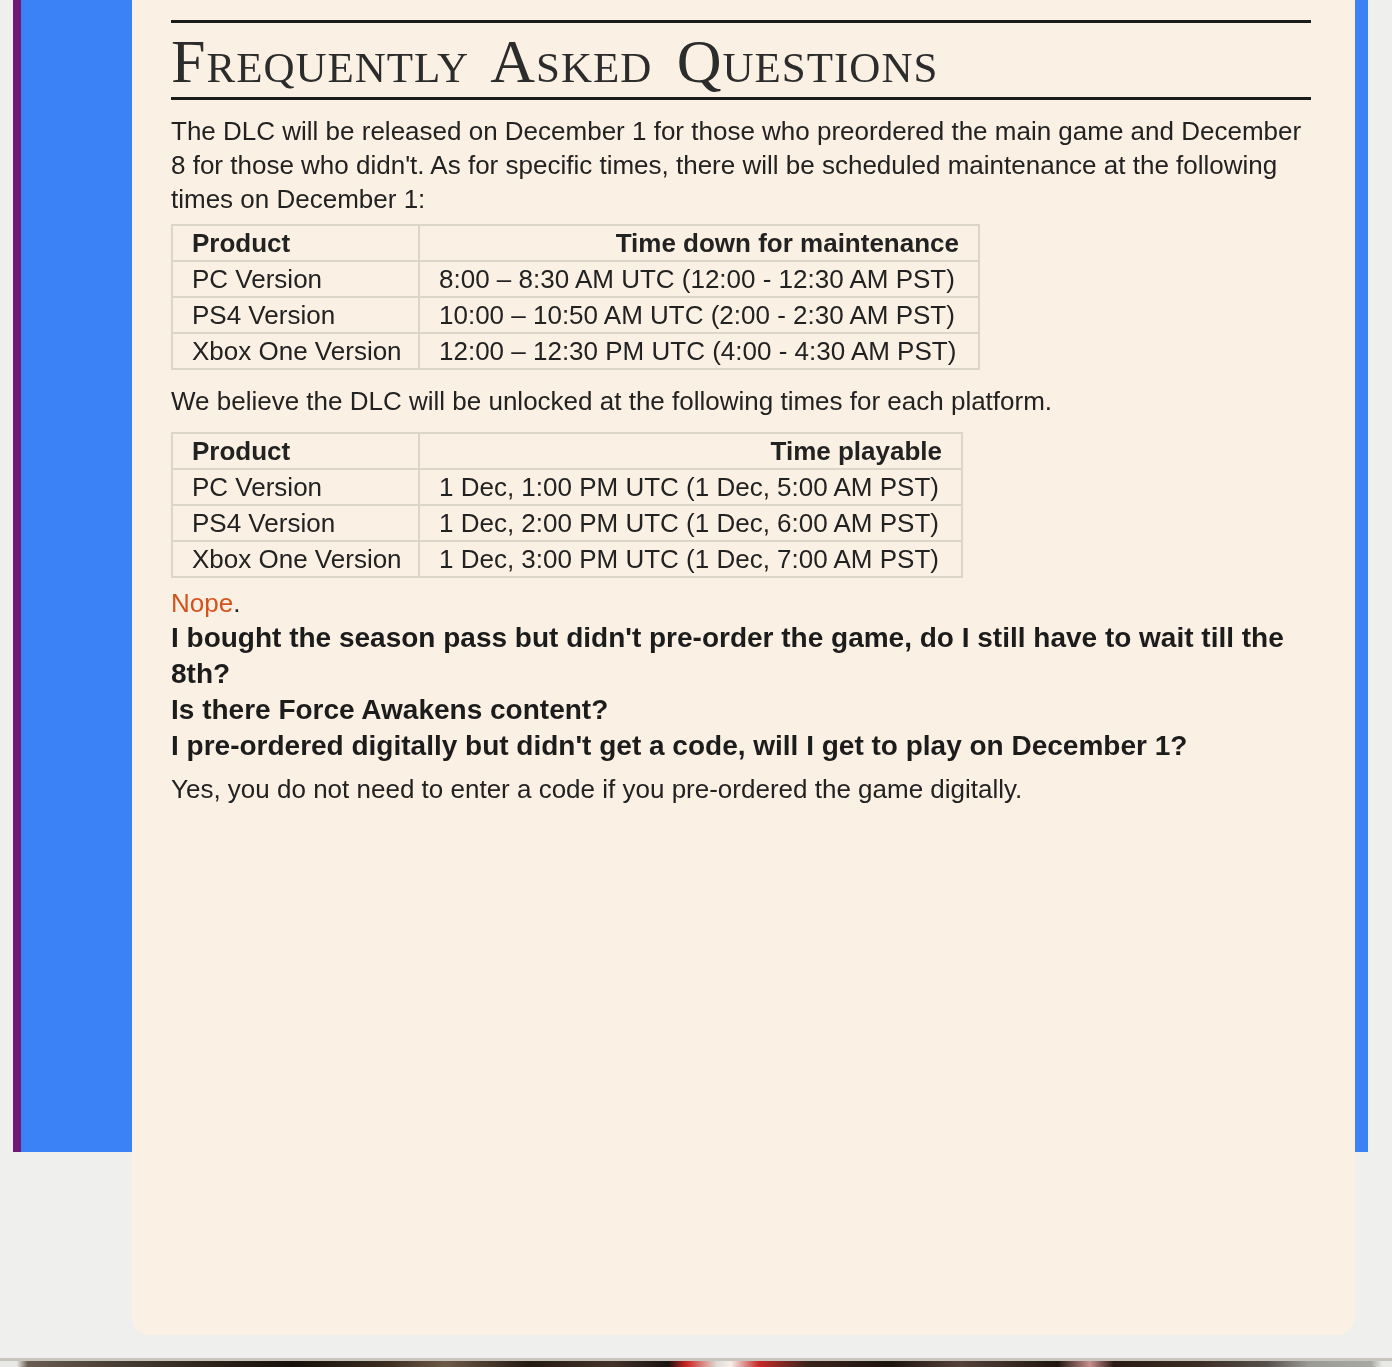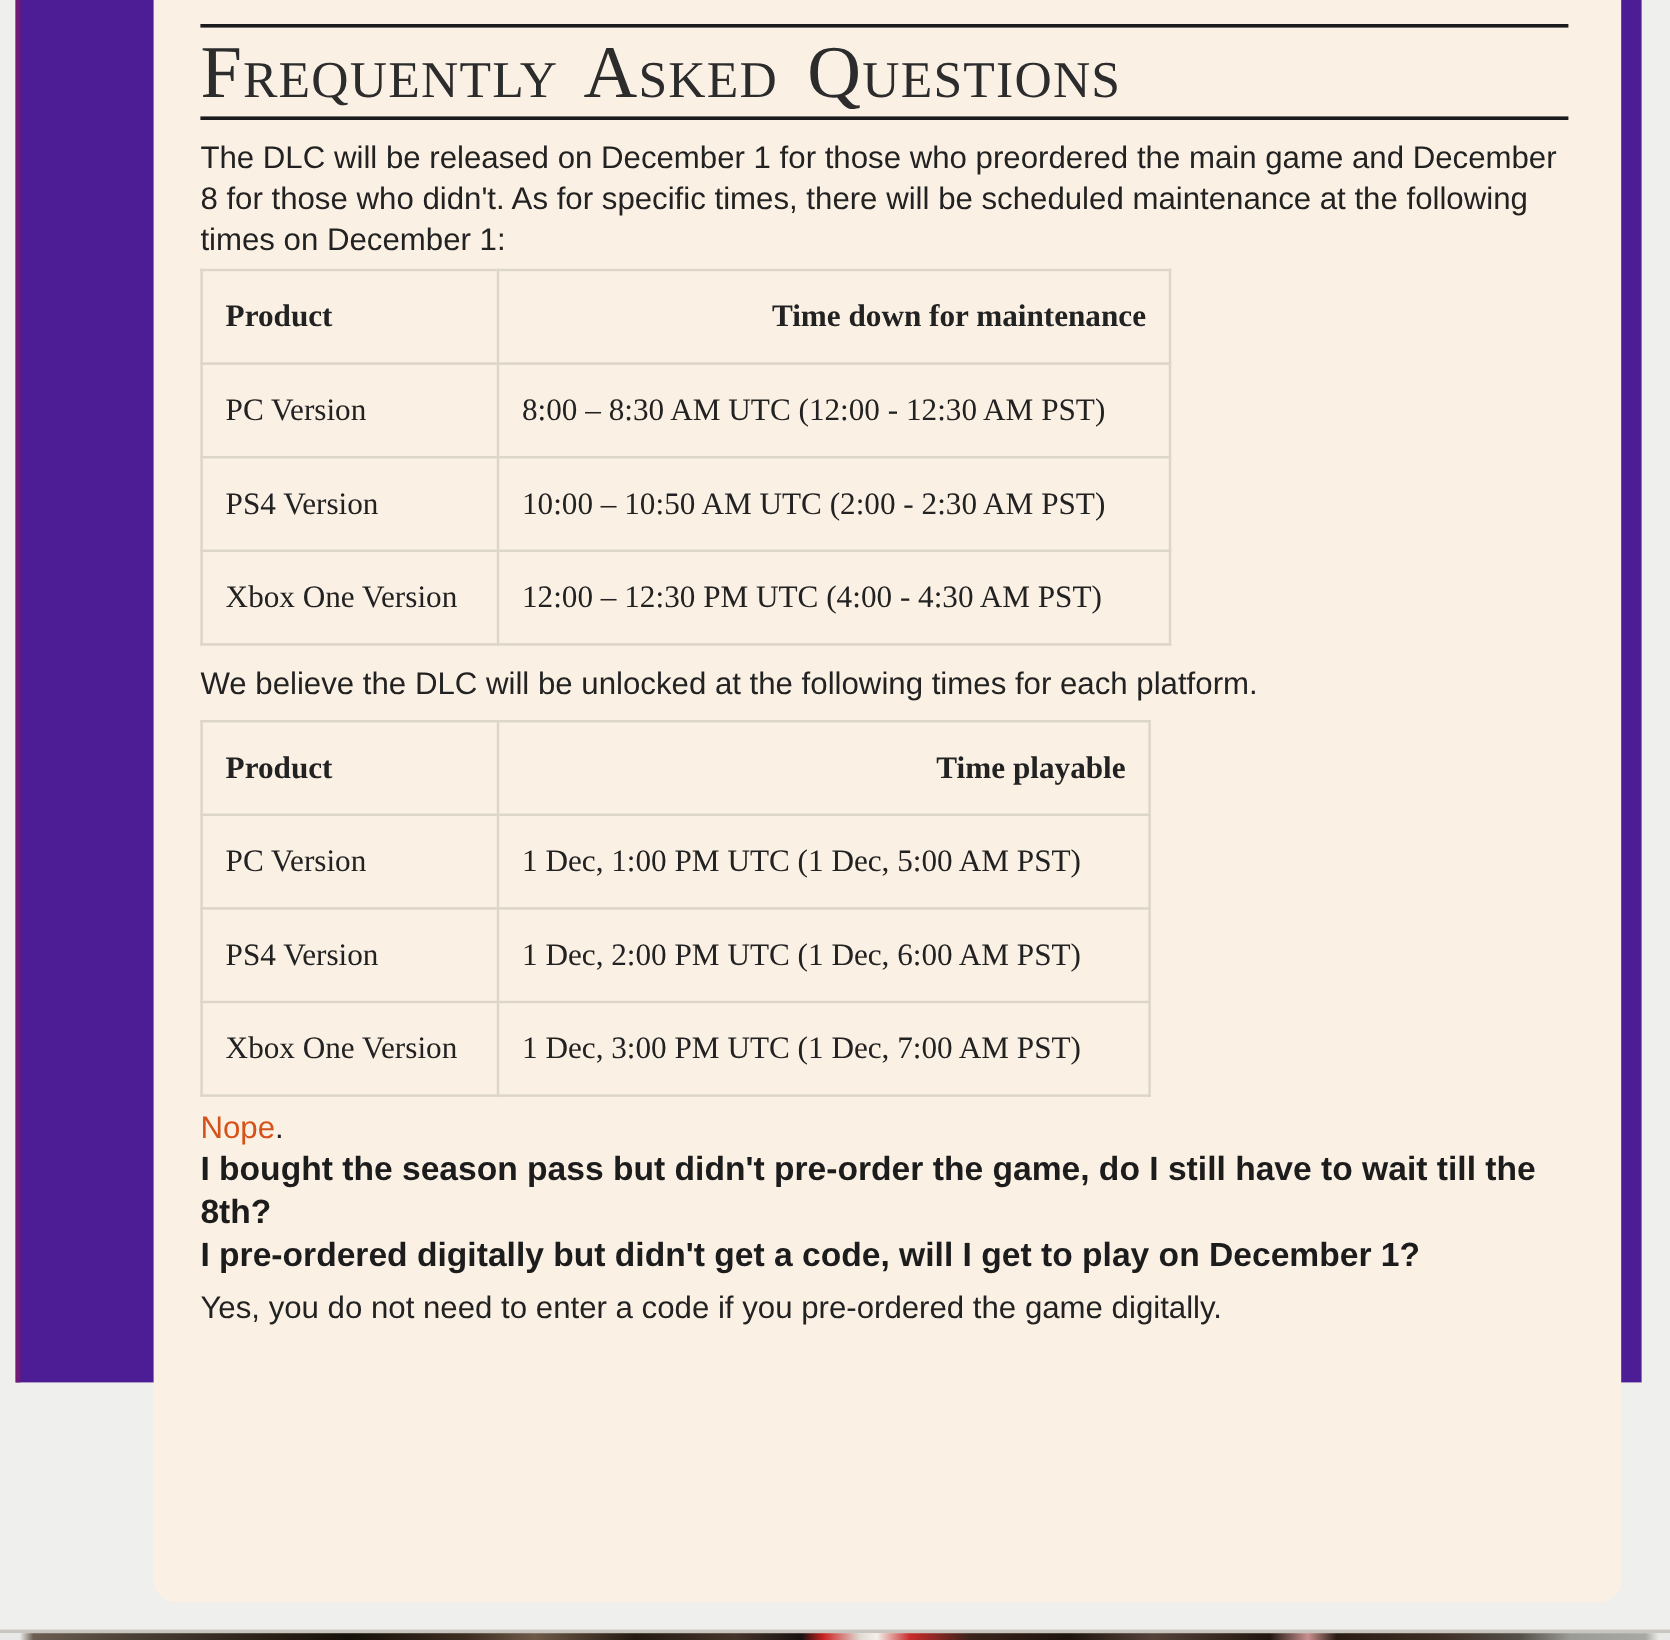--- a/index.html
+++ b/index.html
@@ -8,22 +8,22 @@
     width: 1392px; height: 1367px;
     background: #efefed;
     font-family: "Liberation Sans", sans-serif;
     color: #222222;
     overflow: hidden;
     position: relative;
   }
   .outer-panel {
     position: absolute; left: 13px; top: 0;
     width: 1355px; height: 1152px;
-    background: #4c1d95;
-    border-left: 4px solid #701a75;
+    background: #3b82f6;
+    border-left: 8px solid #701a75;
   }
   .content-card {
     position: absolute; left: 111px; top: 0;
     width: 1223px; height: 1335px;
     background: #faf0e4;
     border-radius: 0 0 18px 18px;
     padding: 0 44px 0 39px;
     overflow: hidden;
   }
   .rule { height: 3px; background: #1b1b1b; border: 0; margin: 0; }
@@ -51,25 +51,25 @@
   .mt28 { margin-top: 28px; }
   table {
     border-collapse: collapse;
     table-layout: fixed;
     font-size: 26px;
   }
   .tbl-maintenance { width: 809px; margin-top: 8px; }
   .tbl-unlock      { width: 792px; margin-top: 14px; }
   th, td {
     border: 2px solid #dcd5c9;
-    padding: 22px 19px;
+    padding: 1px 19px;
     line-height: 32px;
     font-weight: normal;
     text-align: left;
-    overflow: hidden; white-space: nowrap; font-family: Liberation Serif, serif;
+    overflow: hidden; white-space: nowrap;
   }
   th { font-weight: bold; }
   th.col-time { text-align: right; }
   .col-product { width: 247px; }
   a.answer-link { color: #d5521b; text-decoration: none; cursor: pointer; }
   .footer-divider {
     position: absolute; left: 0; top: 1358px;
     width: 1392px; height: 3px; background: #c8c5bf;
   }
   .footer-image-strip {
@@ -145,20 +145,21 @@
         <td>Xbox One Version</td>
         <td>1 Dec, 3:00 PM UTC (1 Dec, 7:00 AM PST)</td>
       </tr>
     </tbody>
       </table>
 
     <p class="mt8"><a class="answer-link">Nope</a><span>.</span></p>
 
     <h3 class="question mt18">I bought the season pass but didn't pre-order the game, do I still have to wait till the 8th?</h3>
 
+    <h3 class="question mt22">Is there Force Awakens content?</h3>
 
     <h3 class="question mt22">I pre-ordered digitally but didn't get a code, will I get to play on December 1?</h3>
     <p class="mt8">Yes, you do not need to enter a code if you pre-ordered the game digitally.</p>
 
   </div>
 </div>
 
 <div class="footer-divider"></div>
 <div class="footer-image-strip"></div>
 

